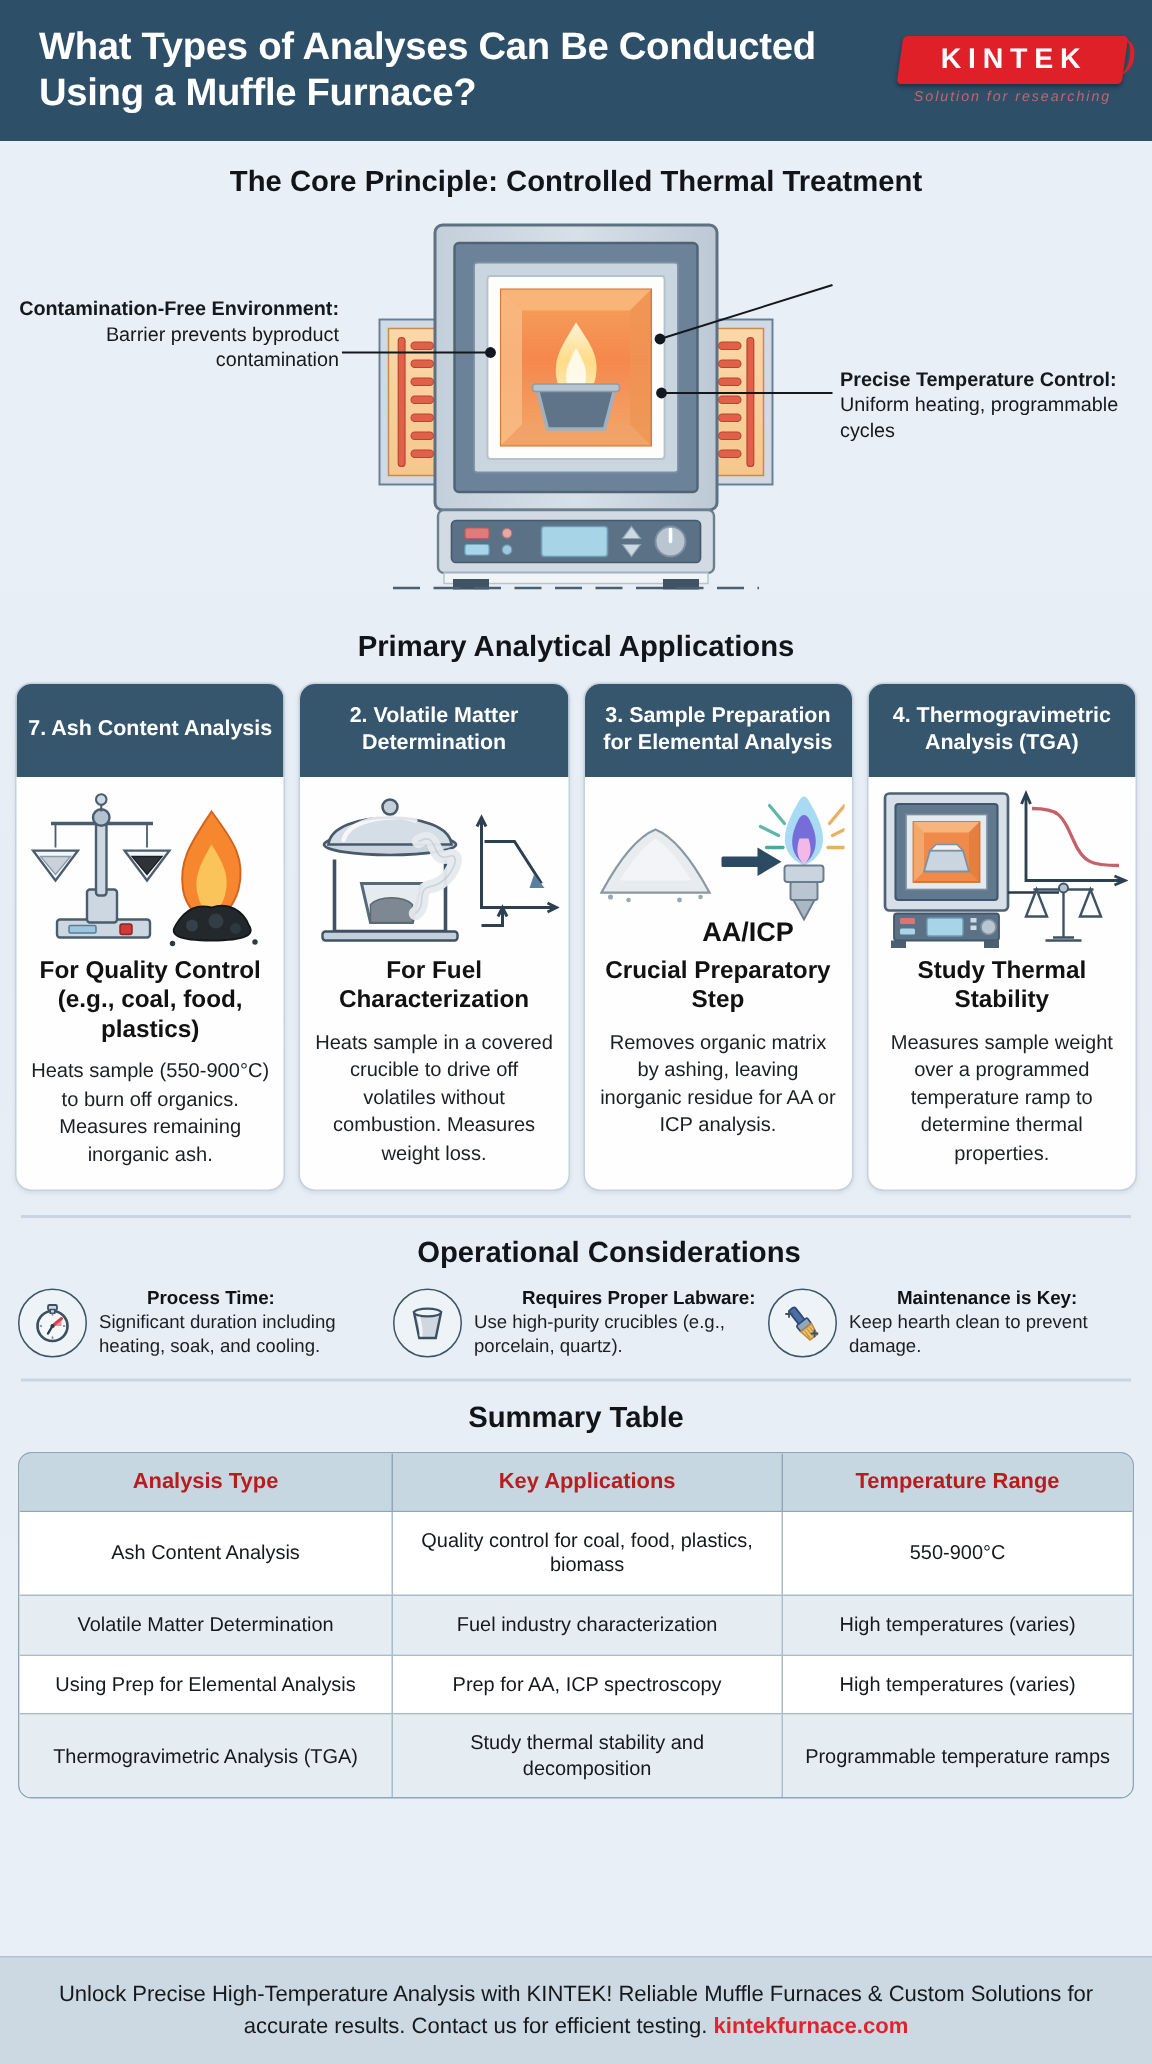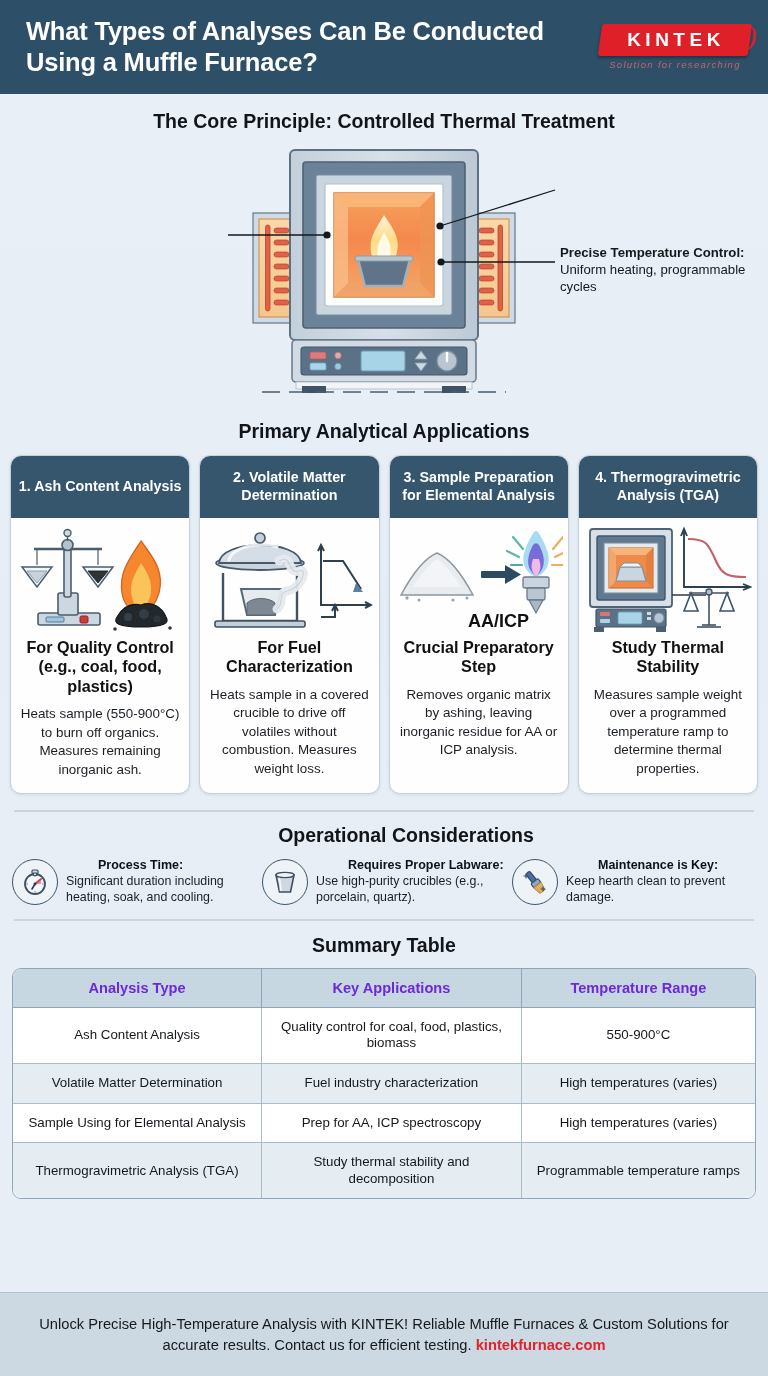--- a/index.html
+++ b/index.html
@@ -64,34 +64,34 @@
             background:#eef3f8; display:flex; align-items:center; justify-content:center; margin-top:2px; }
   .op-txt { font-size:12.4px; line-height:1.3; color:#1b1f24; }
   .op-txt b { display:block; font-size:12.5px; color:#0f1317;padding-left:32px; }
   .ops-sep2 { height:1.5px; background:#c8d4e0; margin:14px 14px 0; }
 
   
   .tbl-title { margin-top:13px; }
   .tbl-wrap { margin:11px 12px 0; border:1.4px solid #8fa6b8; border-radius:9px;
               overflow:hidden; background:#fff; }
   table { width:100%; border-collapse:collapse; }
-  th { background:#c7d7e2; font-size:14.6px; font-weight:bold; color:#6d28d9;
+  th { background:#c7d7e2; font-size:14.6px; font-weight:bold; color:#b91c1c;
        padding:11px 6px; border-right:1.2px solid #8fa6b8;
        border-bottom:1.2px solid #8fa6b8; }
   th:last-child { border-right:none; }
   td { font-size:13.3px; text-align:center; padding:11px 9px; line-height:1.25;
        border-right:1.2px solid #a9bccb; border-bottom:1.1px solid #a9bccb; color:#15191d; }
   td:last-child { border-right:none; }
   tr:last-child td { border-bottom:none; }
   tr.alt td { background:#e5edf3; }
   tr.plain td { background:#ffffff; }
   td.c1 { width:33.5%; } td.c2 { width:35%; } td.c3 { width:31.5%; }
 
   
-  .footer { position:absolute; left:0; right:0; bottom:0; height:84px;
+  .footer { position:absolute; left:0; right:0; bottom:0; height:72px;
             background:#ccd9e2; border-top:1.5px solid #b2c2ce;
             display:flex; align-items:center; justify-content:center; padding:0 31px; }
   .footer-txt { text-align:center; font-size:14.7px; line-height:1.42; color:#15191d; }
   .footer-link { color:#e0242c; font-weight:bold; }
 </style>
 </head>
 <body>
 
 <div class="page">
 
@@ -205,36 +205,40 @@
         <g stroke="#12181e" stroke-width="1.3" fill="none">
           <line x1="228" y1="95" x2="327" y2="95"></line>
           <line x1="555" y1="50" x2="440" y2="86"></line>
           <line x1="555" y1="122" x2="441" y2="122"></line>
         </g>
         <circle cx="327" cy="95" r="3.6" fill="#12181e"></circle>
         <circle cx="440" cy="86" r="3.6" fill="#12181e"></circle>
         <circle cx="441" cy="122" r="3.6" fill="#12181e"></circle>
       </svg>
 
+      <div class="callout left" style="left:8px; width:218px; top:58px;">
+        <b>Contamination-Free Environment:</b>
+        <div>Barrier prevents byproduct contamination</div>
+      </div>
 
 
       <div class="callout right" style="left:560px; width:200px; top:105px;">
         <b>Precise Temperature Control:</b>
         <div>Uniform heating, programmable cycles</div>
       </div>
     </div>
   </div>
 
   <div>
     <div class="sec-title" style="margin-bottom:12px;">Primary Analytical Applications</div>
 
     <div class="cards">
 
       <div class="card">
-        <div class="card-head">1. Ash Content Analysis</div>
+        <div class="card-head">7. Ash Content Analysis</div>
         <div class="card-art">
           <svg width="160" height="112" viewBox="0 0 160 112">
             <g stroke="#4a5d6e" stroke-width="1.6" fill="#ccd7e1">
               <rect x="18" y="92" width="62" height="12" rx="2"></rect>
               <rect x="38" y="72" width="20" height="22" rx="2"></rect>
               <rect x="44" y="24" width="7" height="52" rx="2"></rect>
             </g>
             <rect x="26" y="96" width="18" height="5" rx="1" fill="#9cc7e0" stroke="#5d7b91" stroke-width="1"></rect>
             <rect x="60" y="95" width="8" height="7" rx="1.5" fill="#d23a3a" stroke="#8f2626" stroke-width="1"></rect>
             <line x1="14" y1="28" x2="82" y2="28" stroke="#4a5d6e" stroke-width="2.4"></line>
@@ -478,21 +482,21 @@
             <td class="c1">Ash Content Analysis</td>
             <td class="c2">Quality control for coal, food, plastics, biomass</td>
             <td class="c3">550-900°C</td>
           </tr>
           <tr class="alt">
             <td class="c1">Volatile Matter Determination</td>
             <td class="c2">Fuel industry characterization</td>
             <td class="c3">High temperatures (varies)</td>
           </tr>
           <tr class="plain">
-            <td class="c1">Sample Using for Elemental Analysis</td>
+            <td class="c1">Using Prep for Elemental Analysis</td>
             <td class="c2">Prep for AA, ICP spectroscopy</td>
             <td class="c3">High temperatures (varies)</td>
           </tr>
           <tr class="alt">
             <td class="c1">Thermogravimetric Analysis (TGA)</td>
             <td class="c2">Study thermal stability and decomposition</td>
             <td class="c3">Programmable temperature ramps</td>
           </tr>
         </tbody>
       </table>

